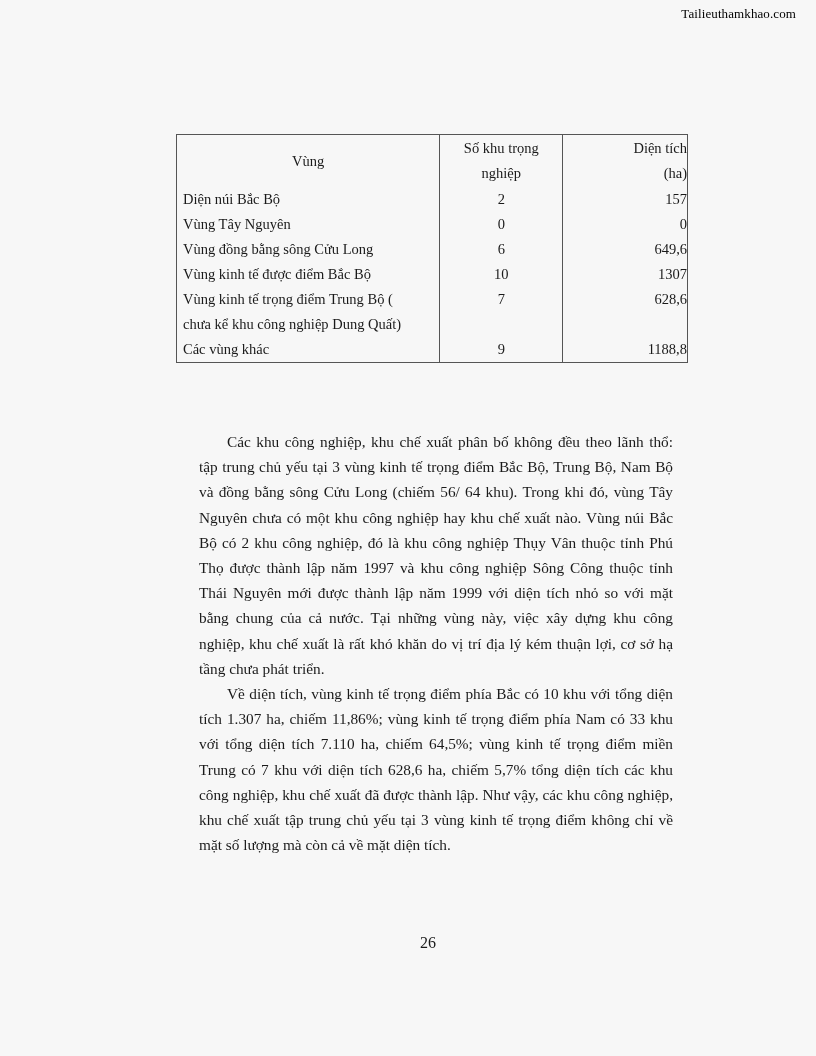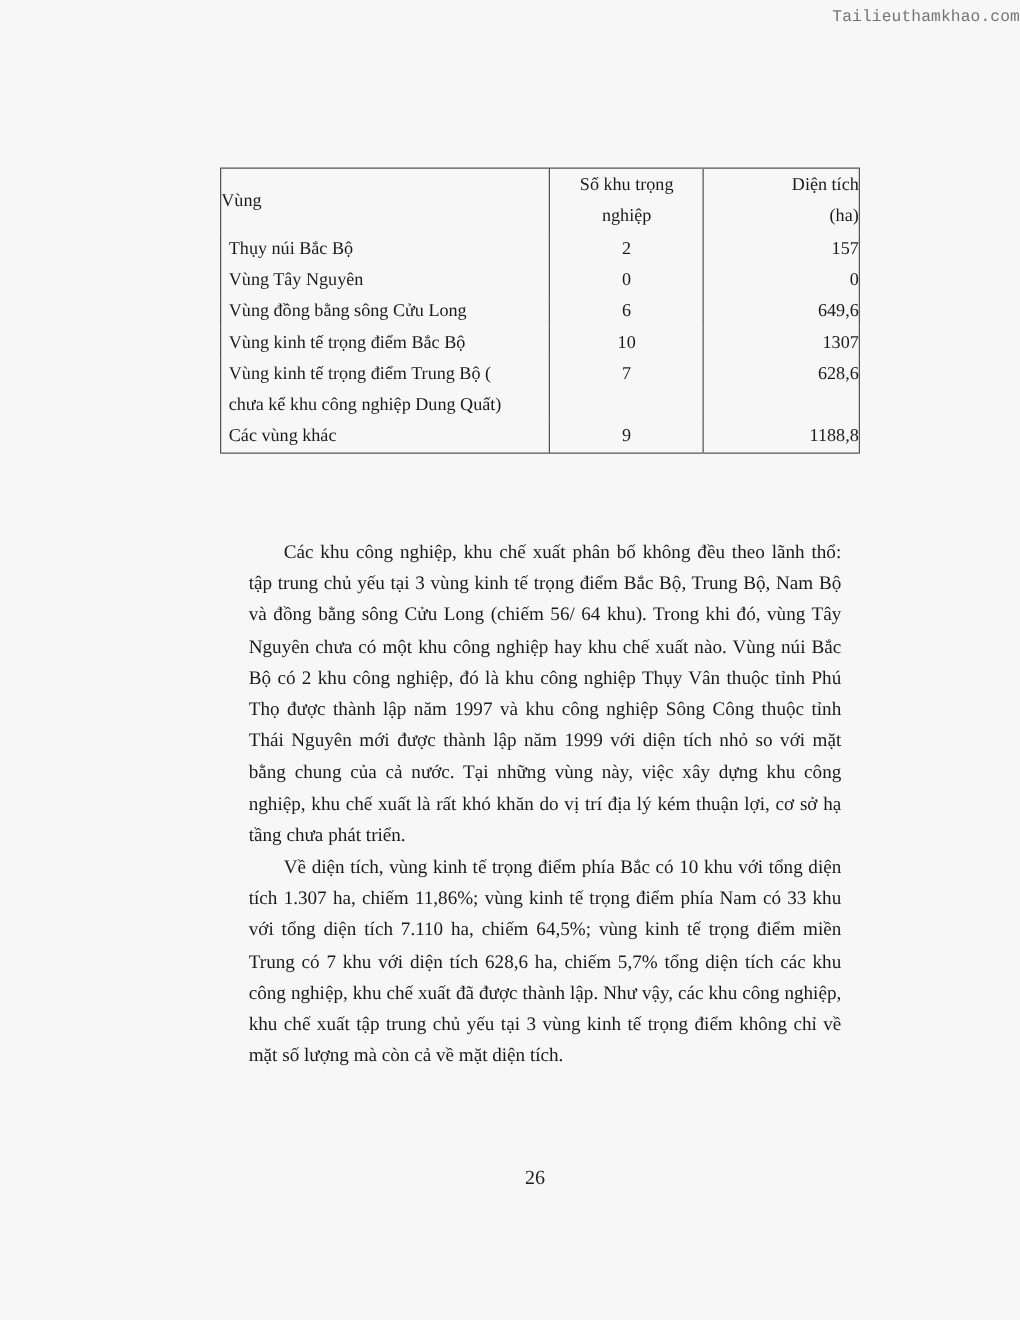--- a/index.html
+++ b/index.html
@@ -1,34 +1,34 @@
 <!DOCTYPE html>
 <html><head>
 <meta charset="utf-8">
 <style>
   html, body { margin:0; padding:0; }
   body {
     width:816px; height:1056px; background:#f7f7f7; position:relative; overflow:hidden;
     font-family:"Liberation Serif", "DejaVu Serif", serif; color:#1a1a1a;
   }
   .watermark {
-    position:absolute; top:6px; right:0; font-family:Liberation Mono, monospace;
-    font-size:13px; color:#737373; letter-spacing:0.1px;
+    position:absolute; top:6px; right:20px; font-family:Liberation Serif, serif;
+    font-size:13px; color:#000000; letter-spacing:0.1px;
   }
   .table-wrap { position:absolute; left:176px; top:134px; width:512px; }
   table.data { border-collapse:collapse; width:512px; font-size:14.5px; }
   table.data td, table.data th {
     border-left:1.3px solid #555; border-right:1.3px solid #555;
     padding:0; font-weight:normal; vertical-align:middle;
   }
   table.data { border-top:1.3px solid #555; border-bottom:1.3px solid #555; }
   .c1 { width:262px; padding-left:6px !important; text-align:left; }
   .c2 { width:124px; text-align:center; }
   .c3 { width:126px; text-align:right; }
-  th.c1 { padding-left:0 !important; }
+  th.c1 { text-align:center; padding-left:0 !important; }
   thead th { height:52px; line-height:25px; padding-top:2px; }
   tbody td { height:25px; line-height:25px; }
   .prose {
     position:absolute; left:183px; width:506px; font-size:15.3px; line-height:25.2px;
     text-align:justify;
   }
   .prose p { margin:16px; text-indent:28px; }
   .p1 { top:413px; }
   .p2 { top:665px; }
   .pagenum { position:absolute; top:934px; left:0; width:856px; text-align:center; font-size:16px; }
@@ -48,36 +48,36 @@
           <div>nghiệp</div>
         </th>
         <th class="c3">
           <div>Diện tích</div>
           <div>(ha)</div>
         </th>
       </tr>
     </thead>
     <tbody>
       <tr>
-        <td class="c1">Thụy núi Bắc Bộ</td>
+        <td class="c1">Diện núi Bắc Bộ</td>
         <td class="c2">2</td>
         <td class="c3">157</td>
       </tr>
       <tr>
         <td class="c1">Vùng Tây Nguyên</td>
         <td class="c2">0</td>
         <td class="c3">0</td>
       </tr>
       <tr>
         <td class="c1">Vùng đồng bằng sông Cửu Long</td>
         <td class="c2">6</td>
         <td class="c3">649,6</td>
       </tr>
       <tr>
-        <td class="c1">Vùng kinh tế trọng điểm Bắc Bộ</td>
+        <td class="c1">Vùng kinh tế được điểm Bắc Bộ</td>
         <td class="c2">10</td>
         <td class="c3">1307</td>
       </tr>
       <tr>
         <td class="c1">Vùng kinh tế trọng điểm Trung Bộ (</td>
         <td class="c2">7</td>
         <td class="c3">628,6</td>
       </tr>
       <tr>
         <td class="c1">chưa kể khu công nghiệp Dung Quất)</td>

